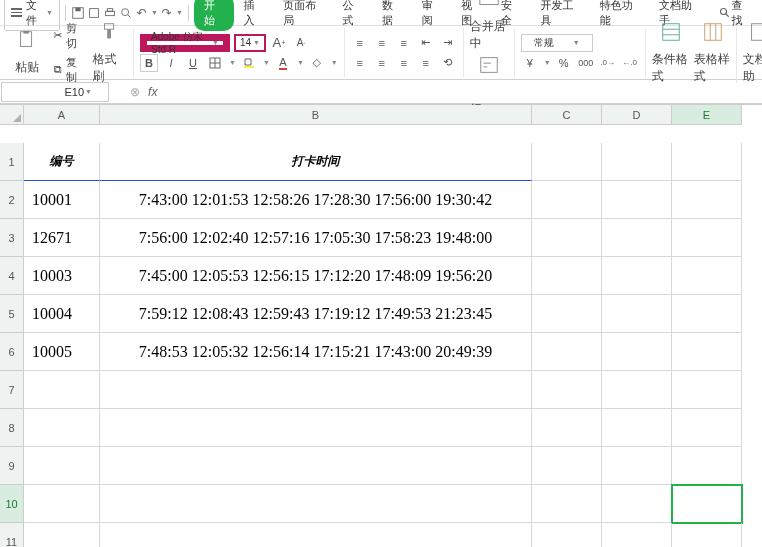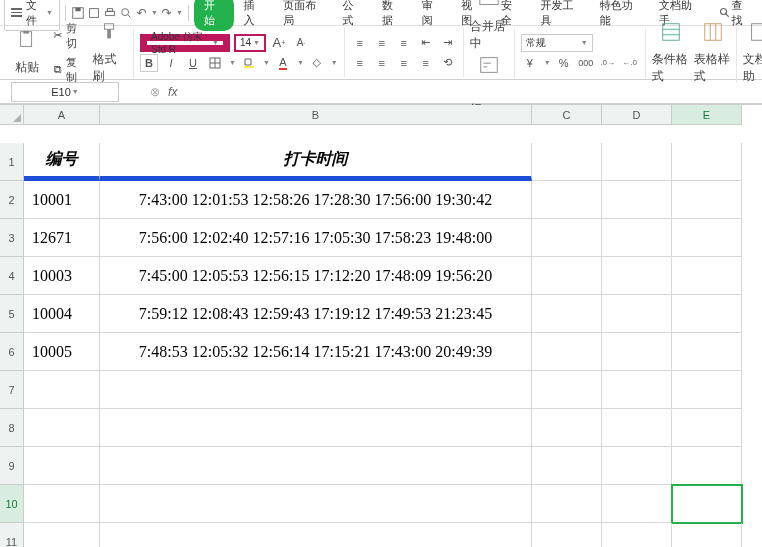--- a/index.html
+++ b/index.html
@@ -21,37 +21,37 @@
 .rrow { display: flex; align-items: center; gap: 4px; }
 .rbtn { display: flex; align-items: center; gap: 2px; padding: 1px 3px; font-size: 11px; color: #444; cursor: pointer; }
 .rbtn-ico { width: 14px; height: 14px; display:inline-flex; align-items:center; justify-content:center; }
 .big-btn { display: flex; flex-direction: column; align-items: center; justify-content: center; width: 38px; font-size: 12px; color: #444; cursor: pointer; gap:8px;}
 .big-ico { width: 22px; height: 22px; }
 .font-sel { width: 90px; height: 18px; border: 7px solid #be185d; font-size: 10px; padding: 0 4px; display:flex; align-items:center; justify-content:space-between; }
 .size-sel { width: 32px; height: 18px; border: 2px solid #be185d; font-size: 10px; padding: 0 4px; display:flex; align-items:center; justify-content:space-between;}
 .sq { width: 18px; height: 18px; border: 1px solid transparent; display:flex; align-items:center; justify-content:center; font-size:11px; cursor:pointer; color:#555;}
 .sq.bordered { border-color:#ccc; }
 .caret { font-size: 7px; color:#888; margin-left:1px;}
-.num-sel { width:72px; height:18px; border:1px solid #ccc; font-size:10px; padding:0 4px; display:flex; align-items:center; justify-content:space-between;}
+.num-sel { width:72px; height:18px; border:1px solid #ccc; font-size:10px; padding:0 12px; display:flex; align-items:center; justify-content:space-between;}
 
 
 .fbar { height: 24px; border-bottom: 1px solid #d0d0d0; display: flex; align-items: center; }
-.namebox { width: 108px; height: 20px; margin: 0 11px; border: 1px solid #ccc; display:flex; align-items:center; justify-content:center; padding: 0 0; font-size:11px; }
+.namebox { width: 108px; height: 20px; margin: 0 1px; border: 1px solid #ccc; display:flex; align-items:center; justify-content:flex-end; padding: 0 16px; font-size:11px; }
 .fx-area { display:flex; align-items:center; gap:8px; padding-left: 20px; flex:1;}
 .fx-ico { font-style: italic; font-size: 12px; color:#666;}
 .formula-input { flex:1; height:18px; border:none; outline:none; font-size:11px;}
 
 
 .grid { display: grid; grid-template-columns: 24px 76px 432px 70px 70px 70px; grid-auto-rows: 38px; border-top:1px solid #ccc;}
 .hdr-cell { background: #eef3f2; border-right:1px solid #ccc; border-bottom:1px solid #ccc; display:flex; align-items:center; justify-content:center; font-size:11px; color:#555; height:20px;}
 .corner { background:#eef3f2; border-right:1px solid #ccc; border-bottom:1px solid #ccc; height:20px; position:relative;}
 .corner::after{content:""; position:absolute; right:2px; bottom:2px; width:0;height:0;border-left:8px solid transparent; border-bottom:8px solid #b0b0b0;}
 .row-hdr { background:#eef3f2; border-right:1px solid #ccc; border-bottom:1px solid #ccc; display:flex; align-items:center; justify-content:center; font-size:11px; color:#555;}
 .cell { border-right:1px solid #d8d8d8; border-bottom:1px solid #d8d8d8; display:flex; align-items:center; padding:0 8px; font-size:16px; font-family: "SimSun", serif; color:#000; overflow:hidden; white-space:nowrap;}
-.cell.hdr1 { font-family: "STKaiti","KaiTi",serif; font-weight:bold; font-size:16px; font-style:italic; justify-content:center; border-bottom:5px solid #1d4ed8;}
+.cell.hdr1 { font-family: "STKaiti","KaiTi",serif; font-weight:bold; font-size:12px; font-style:italic; justify-content:center; border-bottom:1px solid #1d4ed8;}
 .cell.center { justify-content:center; }
 .cell.sel { outline: 2px solid #22b14c; outline-offset:-1px; }
 .row-hdr.sel-h, .hdr-cell.sel-h { background:#d8ece0; color:#1a7a3a;}
 .hamb { display:inline-flex; flex-direction:column; gap:2px; margin-right:4px;}
 .hamb span{ width:11px; height:1.5px; background:#666;}
 </style>
 </head>
 <body>
 
 <div class="menubar">

